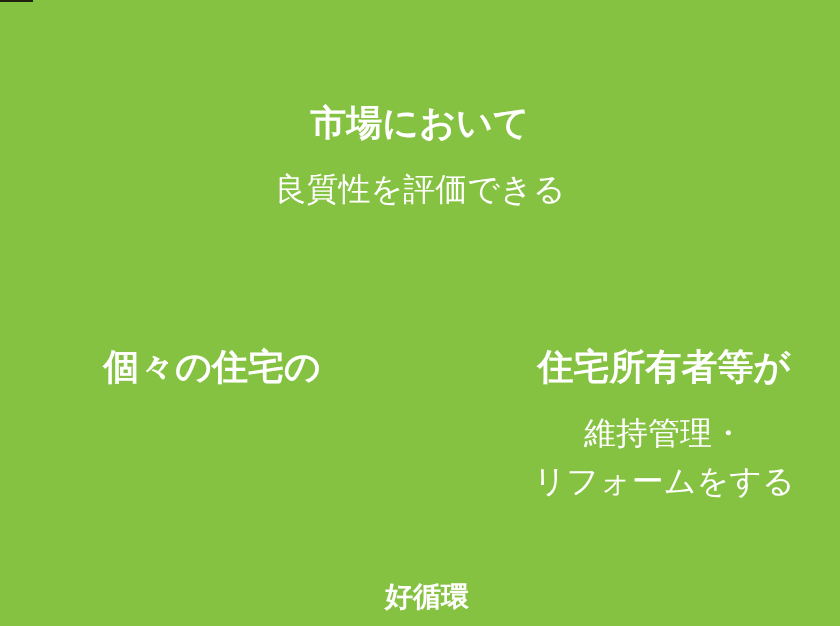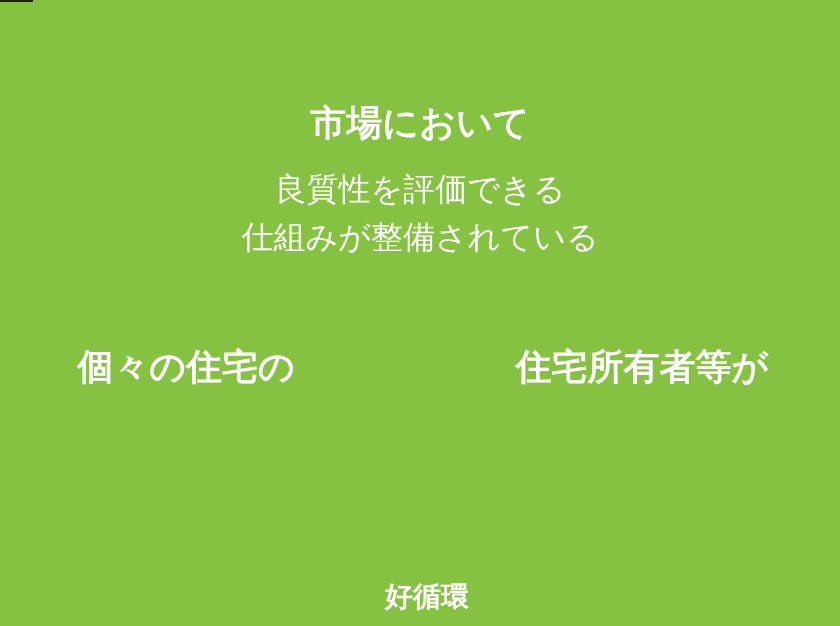--- a/index.html
+++ b/index.html
@@ -46,27 +46,27 @@
     font-weight: normal;
     line-height: 48px;
   }
   .node-top {
     top: 100px;
     left: 0;
     width: 840px;
   }
   .node-left {
     top: 344px;
-    left: 186px;
+    left: 212px;
     transform: translateX(-50%);
     white-space: nowrap;
   }
   .node-right {
     top: 344px;
-    left: 642px;
+    left: 664px;
     transform: translateX(-50%);
     white-space: nowrap;
   }
   .center-label {
     position: absolute;
     top: 581px;
     left: 7px;
     width: 840px;
     text-align: center;
     font-size: 28px;
@@ -78,27 +78,30 @@
 <body>
 
 <div class="stage">
 
   <div class="dark-bar"></div>
 
   <div class="node node-top">
     <div class="node-title">市場において</div>
     <div class="node-lines">
       <div class="node-line">良質性を評価できる</div>
-      <div class="node-line">仕組みが整備されている</div>
     </div>
   </div>
 
   <div class="node node-left">
     <div class="node-title">個々の住宅の</div>
   </div>
 
   <div class="node node-right">
     <div class="node-title">住宅所有者等が</div>
+    <div class="node-lines">
+      <div class="node-line">維持管理・</div>
+      <div class="node-line">リフォームをする</div>
+    </div>
   </div>
 
   <div class="center-label">好循環</div>
 
 </div>
 
 </body></html>

